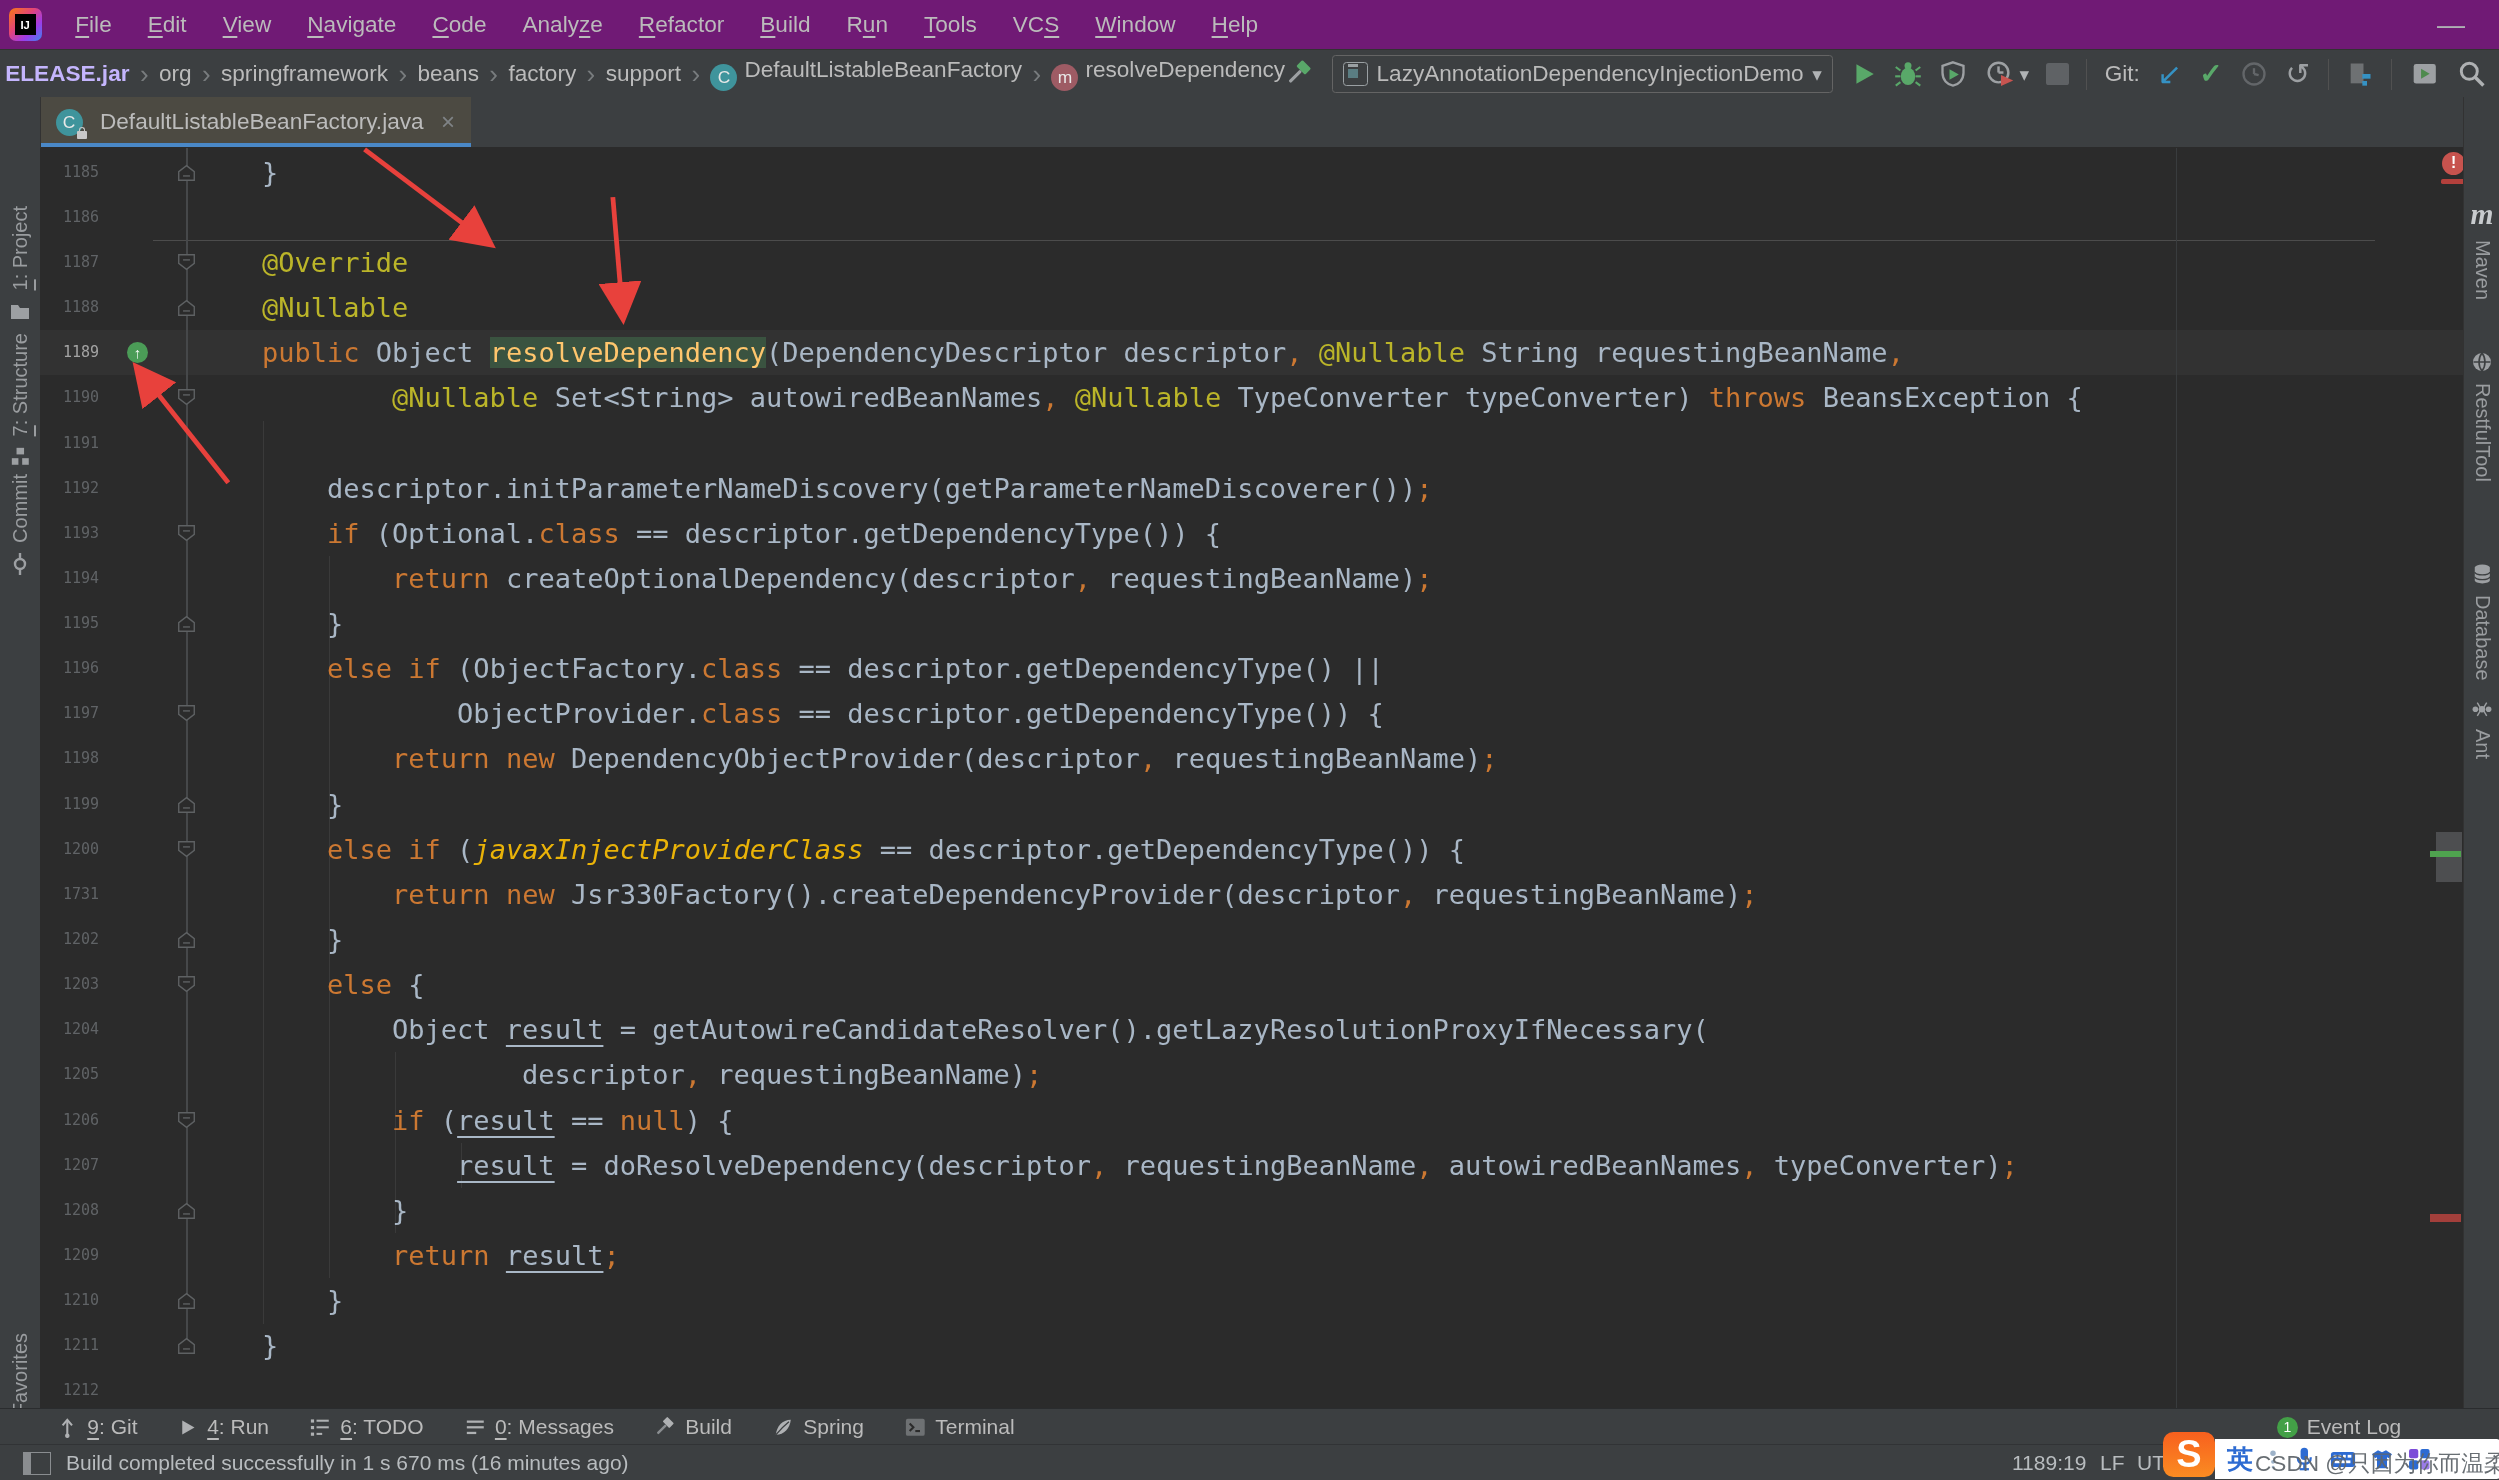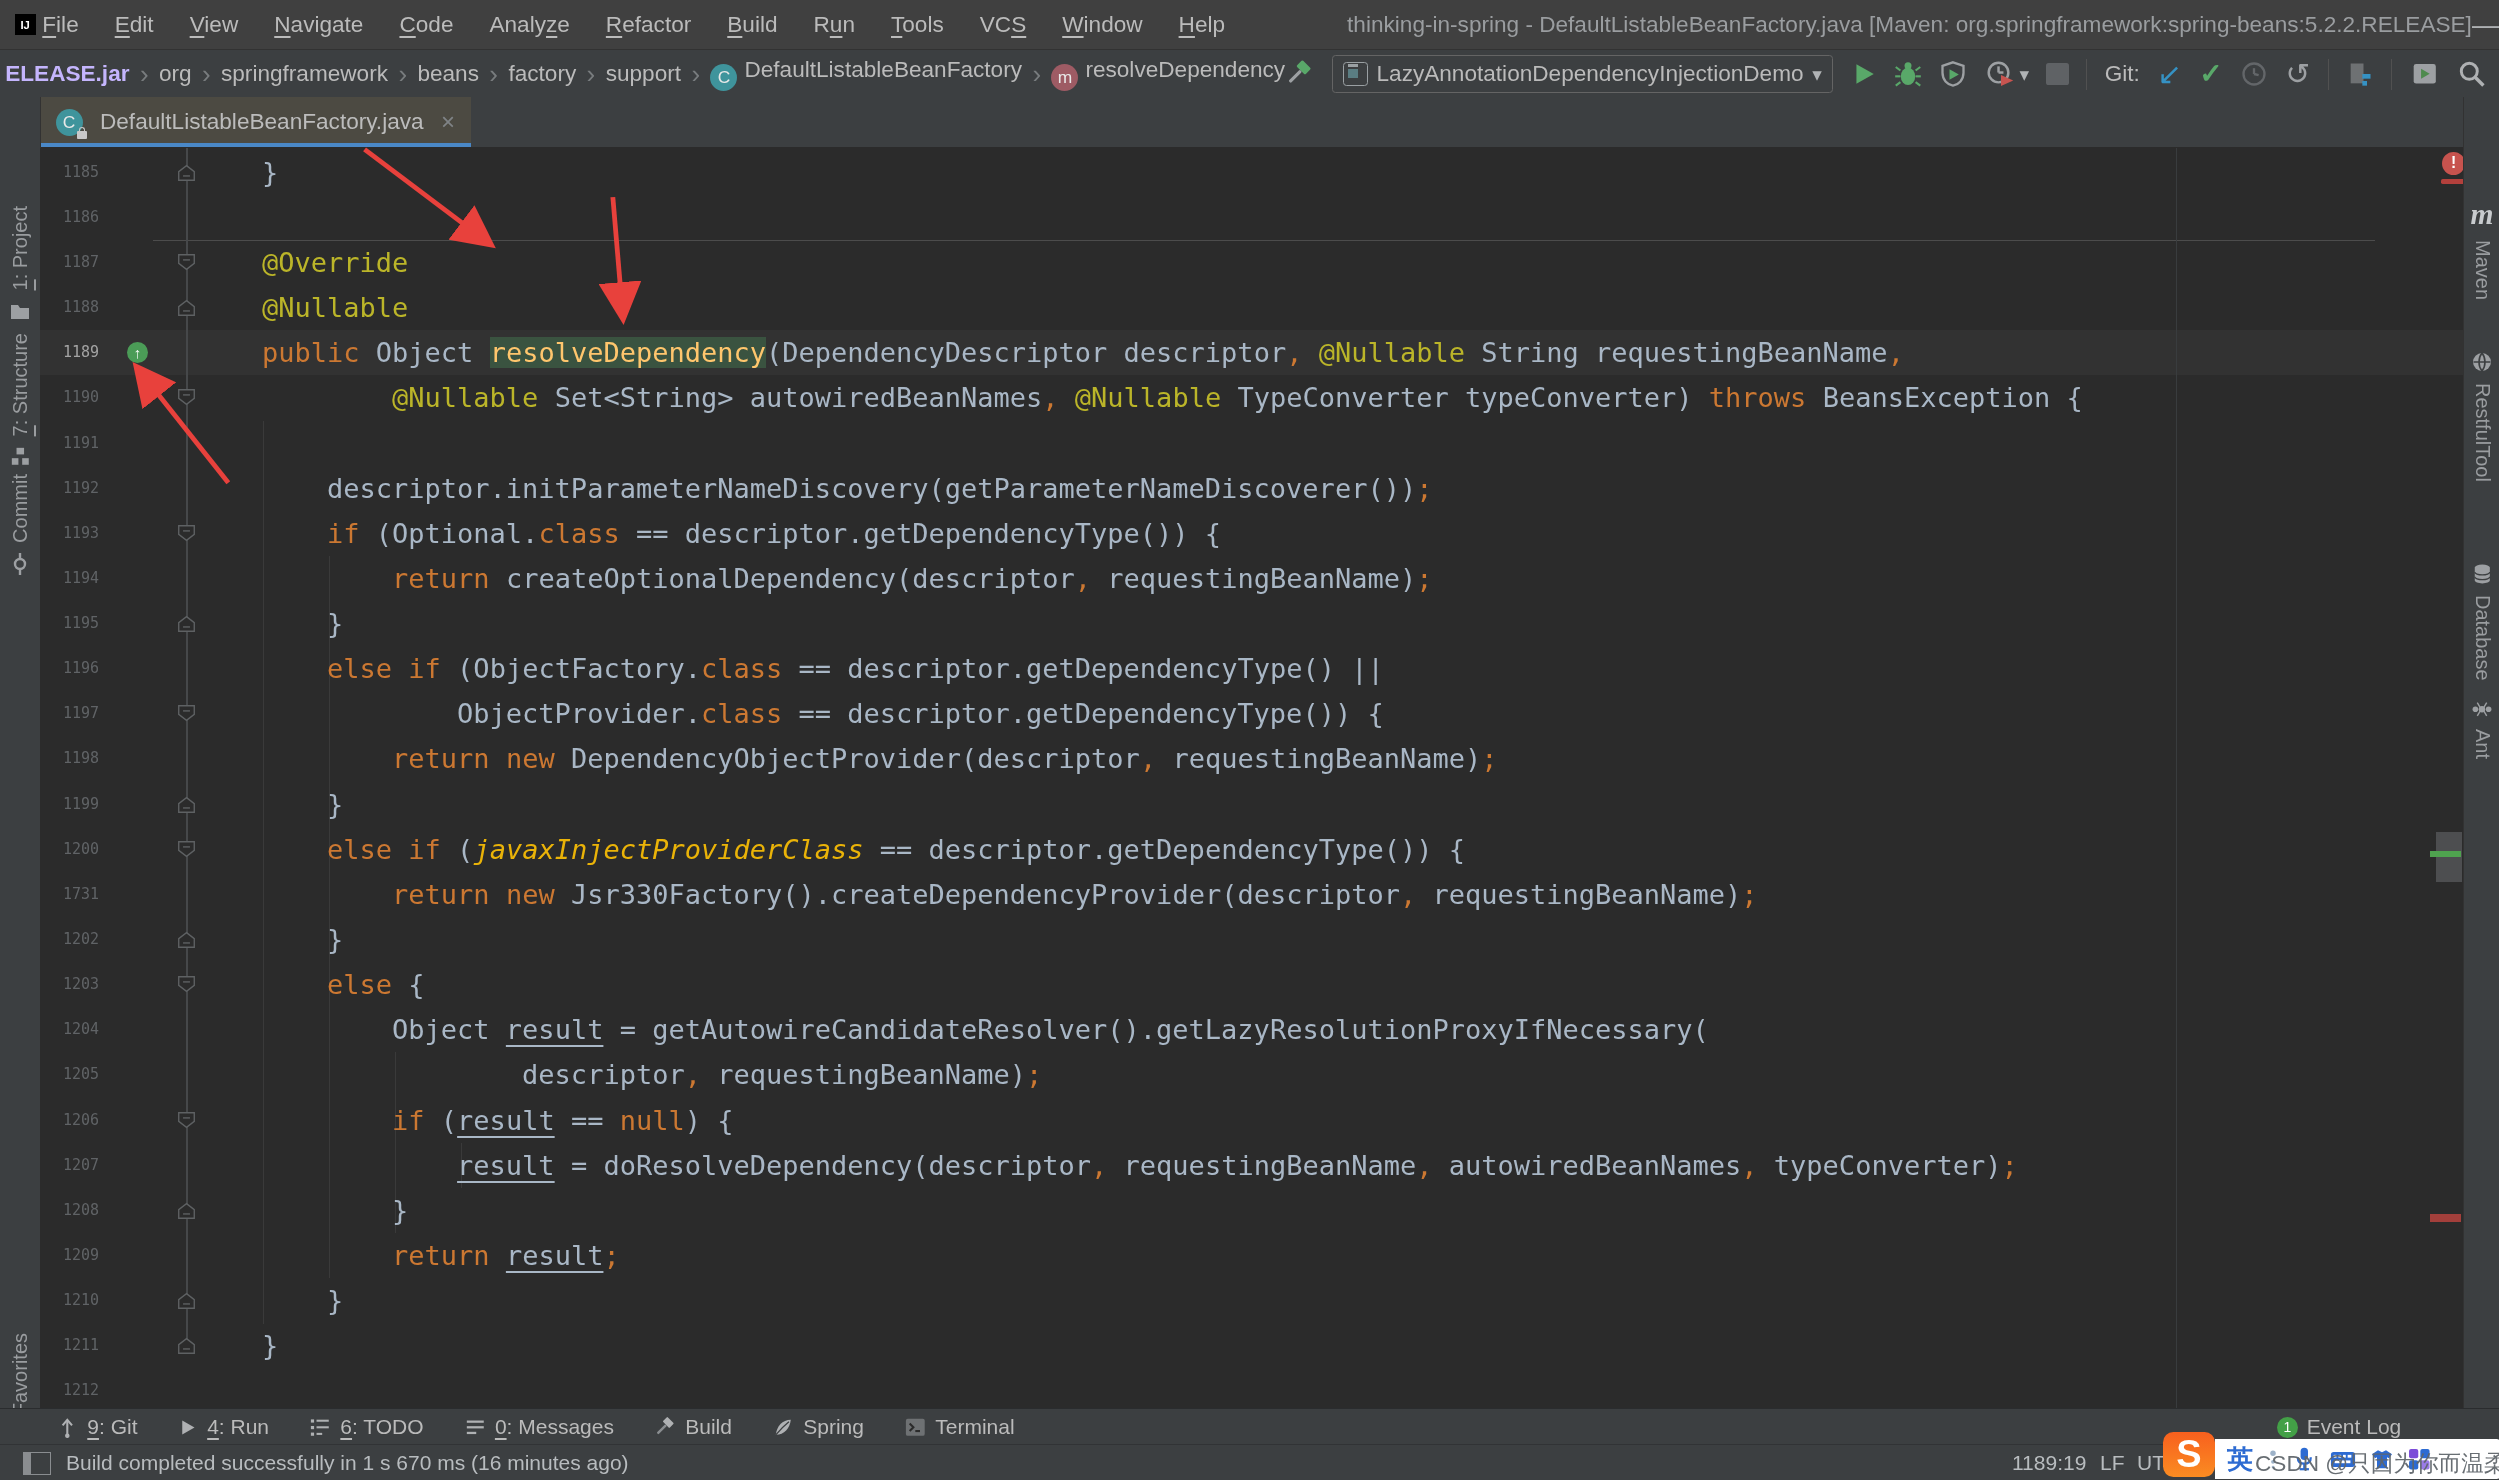--- a/index.html
+++ b/index.html
@@ -1,21 +1,21 @@
 <!DOCTYPE html>
 <html style="--accent: #4A88C7;font-size:14px"><head>
 <meta charset="utf-8">
 <style>
   html,body{margin:0;padding:0;background:#2b2b2b;width:2500px;height:1481px;overflow:hidden;
     font-family:"Liberation Sans",sans-serif;-webkit-font-smoothing:antialiased;}
   #app{position:relative;width:2500px;height:1481px;background:#2b2b2b;overflow:hidden;}
 
   
-  #menubar{position:absolute;left:0;top:0;width:2500px;height:49px;background:#404040;
-    display:flex;align-items:center;color:#bbbbbb;font-size:22.6px;}
+  #menubar{position:absolute;left:0;top:0;width:2500px;height:49px;background:#701a75;
+    display:flex;align-items:center;color:#bbbbbb;font-size:22.6px;justify-content:center;}
   #logo{width:33px;height:33px;margin:0 15.6px 0 8.7px;border-radius:7px;position:relative;
     background:linear-gradient(135deg,#f97a12 0%,#e3447a 40%,#9d3ce8 70%,#3b87f0 100%);}
   #logo .ij{position:absolute;left:6px;top:6px;width:21px;height:21px;background:#000;color:#fff;
     font-size:11.3px;font-weight:bold;display:flex;align-items:center;justify-content:center;}
   #menus{display:flex;gap:0;}
   .menu-item{padding:5.2px 18px;cursor:default;}
   .mn{text-decoration:underline;text-underline-offset:3.5px;}
   #win-title{color:#9a9da0;font-size:22.6px;margin-left:104px;white-space:nowrap;}
   #win-controls{margin-left:auto;display:flex;align-items:center;gap:56px;padding-right:35px;color:#aeb1b3;}
   #win-controls .wbtn{font-size:28px;line-height:28px;}
@@ -138,21 +138,20 @@
         <div class="menu-item"><span class="mn">C</span>ode</div>
         <div class="menu-item">Analy<span class="mn">z</span>e</div>
         <div class="menu-item"><span class="mn">R</span>efactor</div>
         <div class="menu-item"><span class="mn">B</span>uild</div>
         <div class="menu-item">R<span class="mn">u</span>n</div>
         <div class="menu-item"><span class="mn">T</span>ools</div>
         <div class="menu-item">VC<span class="mn">S</span></div>
         <div class="menu-item"><span class="mn">W</span>indow</div>
         <div class="menu-item"><span class="mn">H</span>elp</div>
       </nav>
-    <div id="win-title">thinking-in-spring - DefaultListableBeanFactory.java [Maven: org.springframework:spring-beans:5.2.2.RELEASE]</div>
     <div id="win-controls">
       <span class="wbtn">—</span>
 
     </div>
   </header>
 
   <div id="toolbar">
     <div id="breadcrumbs">
         <span class="bc-item bc-bold">ELEASE.jar</span>
         <span class="bc-sep">›</span>

